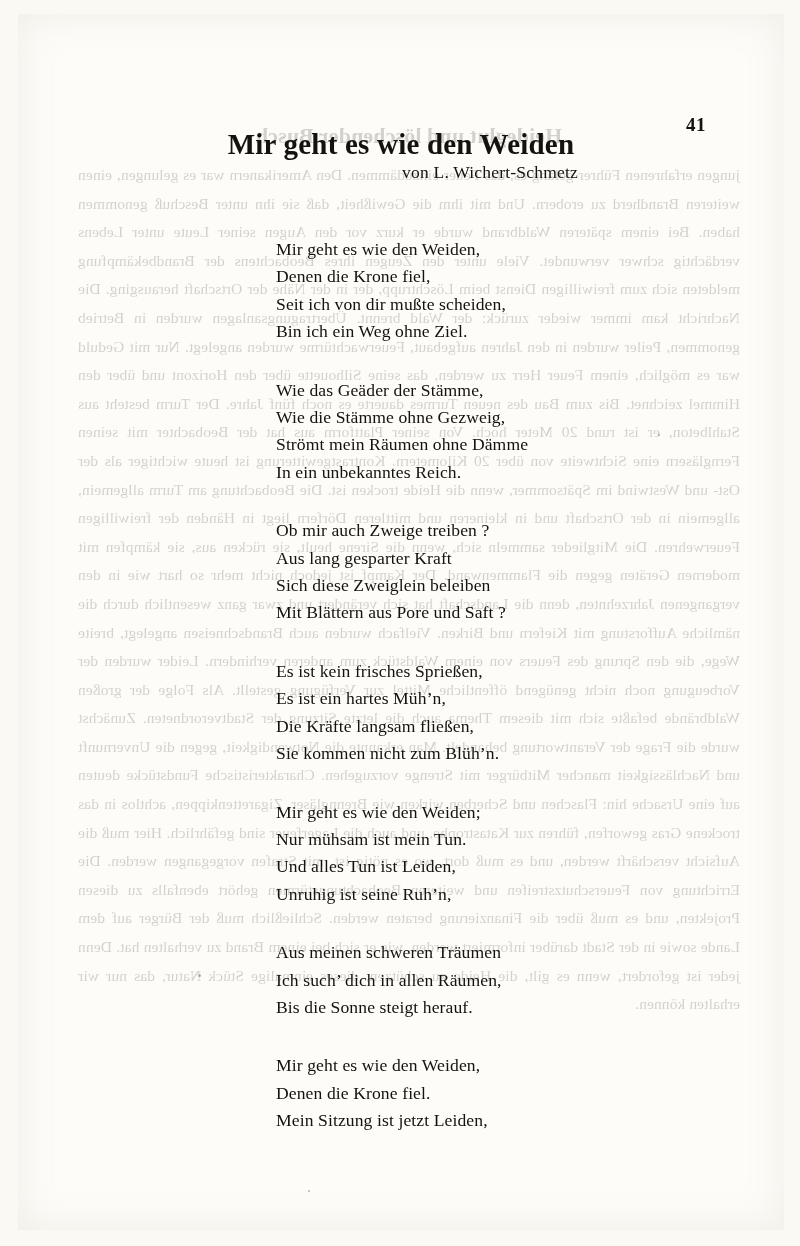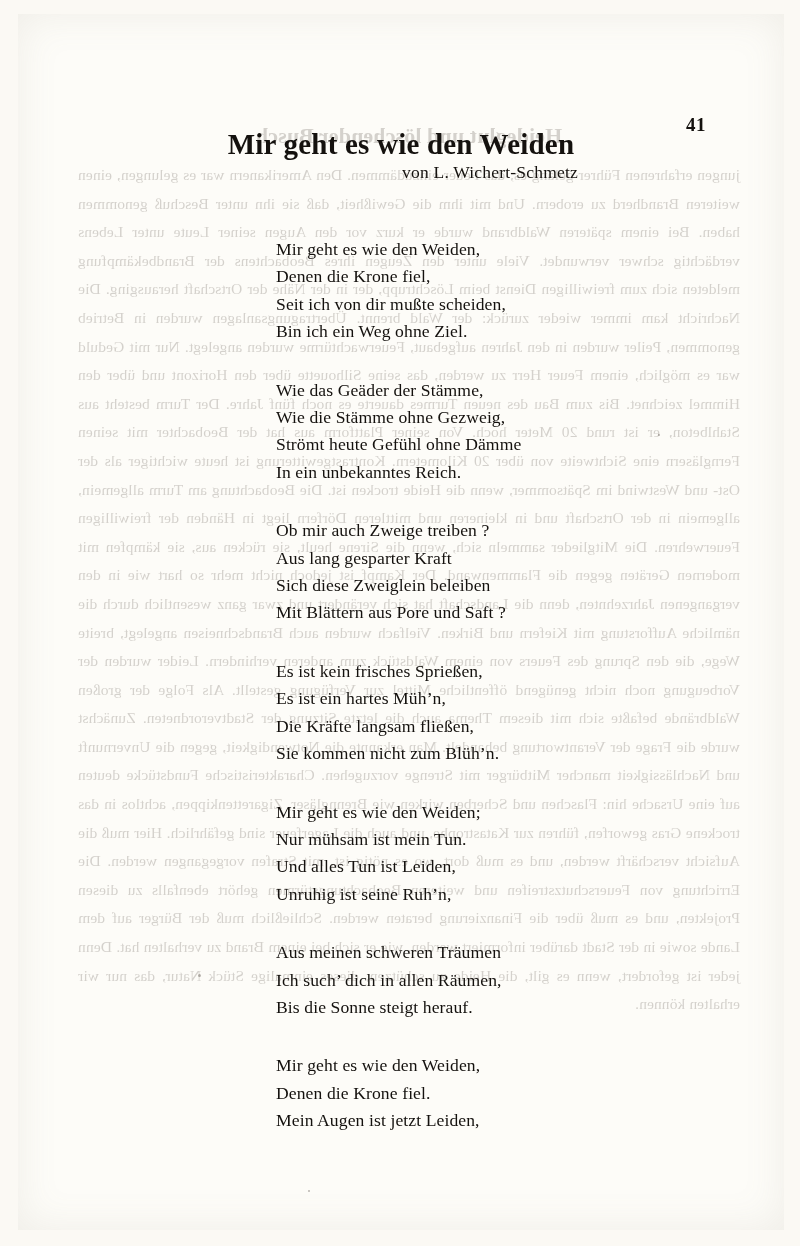--- a/index.html
+++ b/index.html
@@ -140,21 +140,21 @@
       <div class="stanza">
         <div class="line">Mir geht es wie den Weiden,</div>
         <div class="line">Denen die Krone fiel,</div>
         <div class="line">Seit ich von dir mußte scheiden,</div>
         <div class="line">Bin ich ein Weg ohne Ziel.</div>
       </div>
 
       <div class="stanza">
         <div class="line">Wie das Geäder der Stämme,</div>
         <div class="line">Wie die Stämme ohne Gezweig,</div>
-        <div class="line">Strömt heute Gefühl ohne Dämme</div>
+        <div class="line">Strömt mein Räumen ohne Dämme</div>
         <div class="line">In ein unbekanntes Reich.</div>
       </div>
 
       <div class="stanza">
         <div class="line">Ob mir auch Zweige treiben ?</div>
         <div class="line">Aus lang gesparter Kraft</div>
         <div class="line">Sich diese Zweiglein beleiben</div>
         <div class="line">Mit Blättern aus Pore und Saft ?</div>
       </div>
 
@@ -174,21 +174,21 @@
 
       <div class="stanza">
         <div class="line">Aus meinen schweren Träumen</div>
         <div class="line">Ich such’ dich in allen Räumen,</div>
         <div class="line">Bis die Sonne steigt herauf.</div>
       </div>
 
       <div class="stanza">
         <div class="line">Mir geht es wie den Weiden,</div>
         <div class="line">Denen die Krone fiel.</div>
-        <div class="line">Mein Augen ist jetzt Leiden,</div>
+        <div class="line">Mein Sitzung ist jetzt Leiden,</div>
       </div>
 
     </div>
 
     <span class="speck" style="left:180px;top:960px;width:3px;height:3px;"></span>
     <span class="speck" style="left:290px;top:1176px;width:2px;height:2px;"></span>
     <span class="speck" style="left:640px;top:420px;width:2px;height:2px;"></span>
   </div>
 </div>
 

